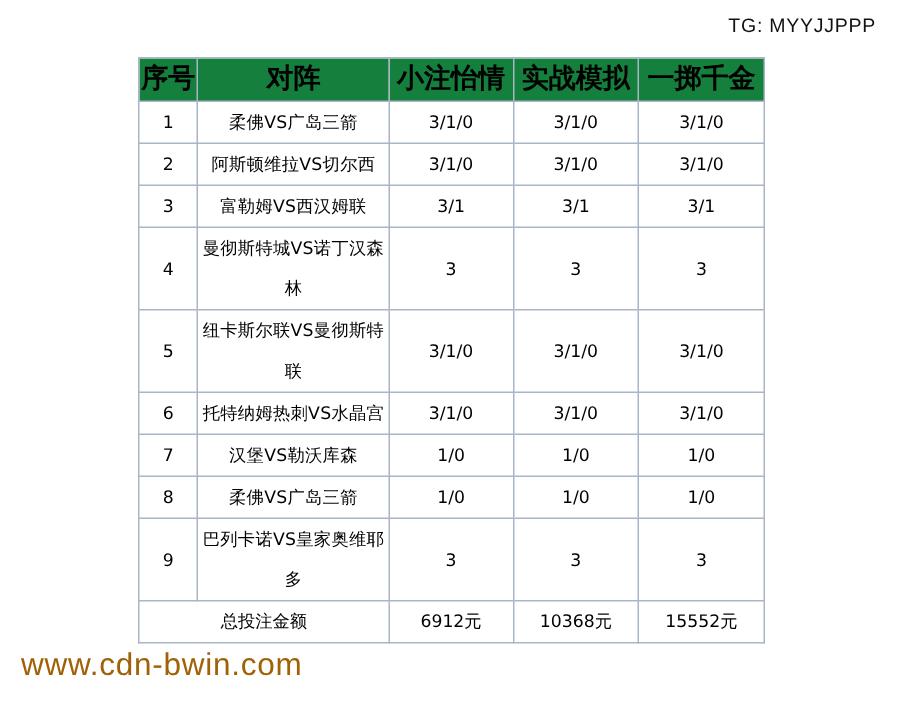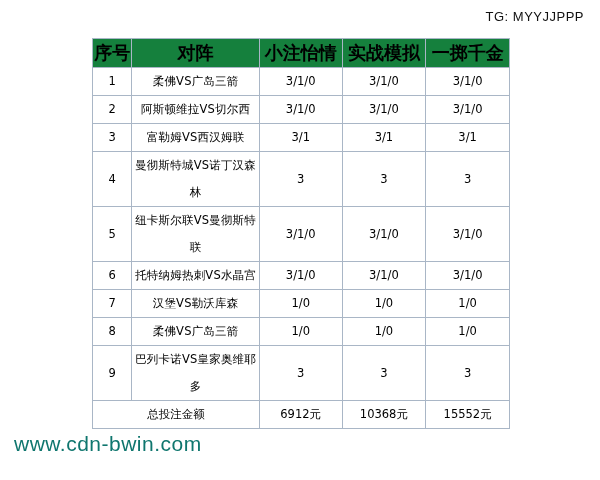--- a/index.html
+++ b/index.html
@@ -23,21 +23,21 @@
     font-size: 13px;
     font-weight: normal;
     letter-spacing: 0.5px;
     padding: 3px 8px 4px 8px;
     font-family: "Liberation Sans", sans-serif;
   }
   .watermark-bottom {
     position: absolute;
     left: 14px;
     bottom: 24px;
-    color: #0f766e;
+    color: #a16207;
     font-size: 21px;
     font-family: "Liberation Sans", sans-serif;
     letter-spacing: 0.5px;
     user-select: none;
   }
   .table-wrap {
     position: absolute;
     left: 92px;
     top: 38px;
     width: 418px;

